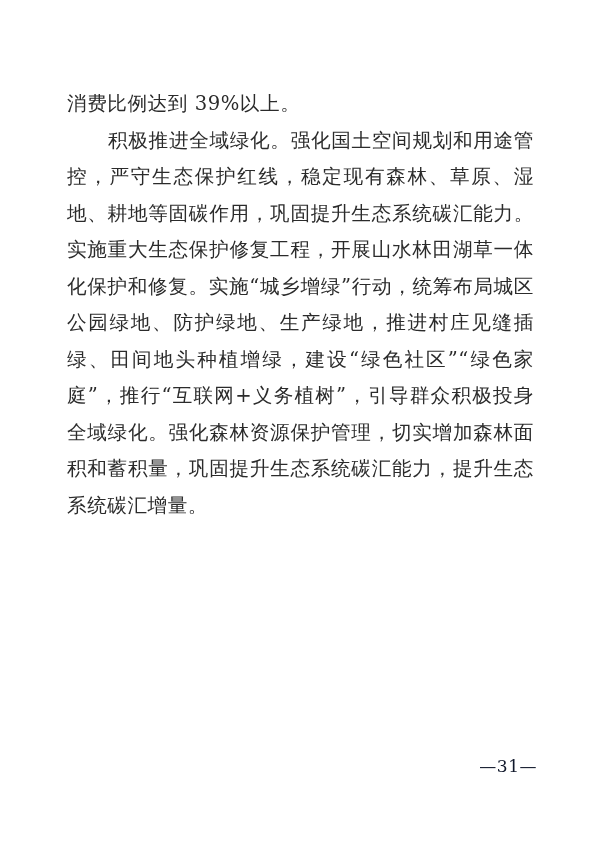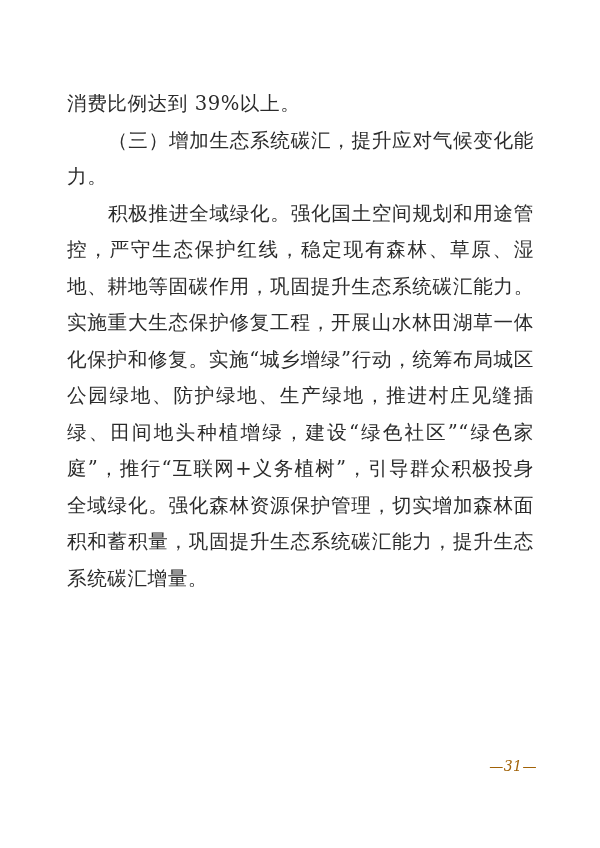--- a/index.html
+++ b/index.html
@@ -47,40 +47,38 @@
   }
 
   .para.indent {
     text-indent: 41px;
   }
 
   .page-number {
     position: absolute;
     right: 63px;
     top: 756px;
-    color: #a16207;
+    color: #0f172a;
     font-family: "DejaVu Serif", "Liberation Serif", serif;
-    font-size: 14px;
+    font-size: 17px;
     line-height: 20px;
     letter-spacing: 0.5px;
     white-space: nowrap;
-    font-style: italic;
   }
 </style>
 </head>
 <body>
 
 <div id="page">
 
   <div id="text-body">
 
     <p class="para">消费比例达到 39%以上。</p>
 
 
-    <p class="para indent">（三）增加生态系统碳汇，提升应对气候变化能力。</p>
 
     <p class="para indent">积极推进全域绿化。强化国土空间规划和用途管控，严守生态保护红线，稳定现有森林、草原、湿地、耕地等固碳作用，巩固提升生态系统碳汇能力。实施重大生态保护修复工程，开展山水林田湖草一体化保护和修复。实施“城乡增绿”行动，统筹布局城区公园绿地、防护绿地、生产绿地，推进村庄见缝插绿、田间地头种植增绿，建设“绿色社区”“绿色家庭”，推行“互联网+义务植树”，引导群众积极投身全域绿化。强化森林资源保护管理，切实增加森林面积和蓄积量，巩固提升生态系统碳汇能力，提升生态系统碳汇增量。</p>
 
   </div>
 
   <div class="page-number">—31—</div>
 
 </div>
 
 </body></html>

